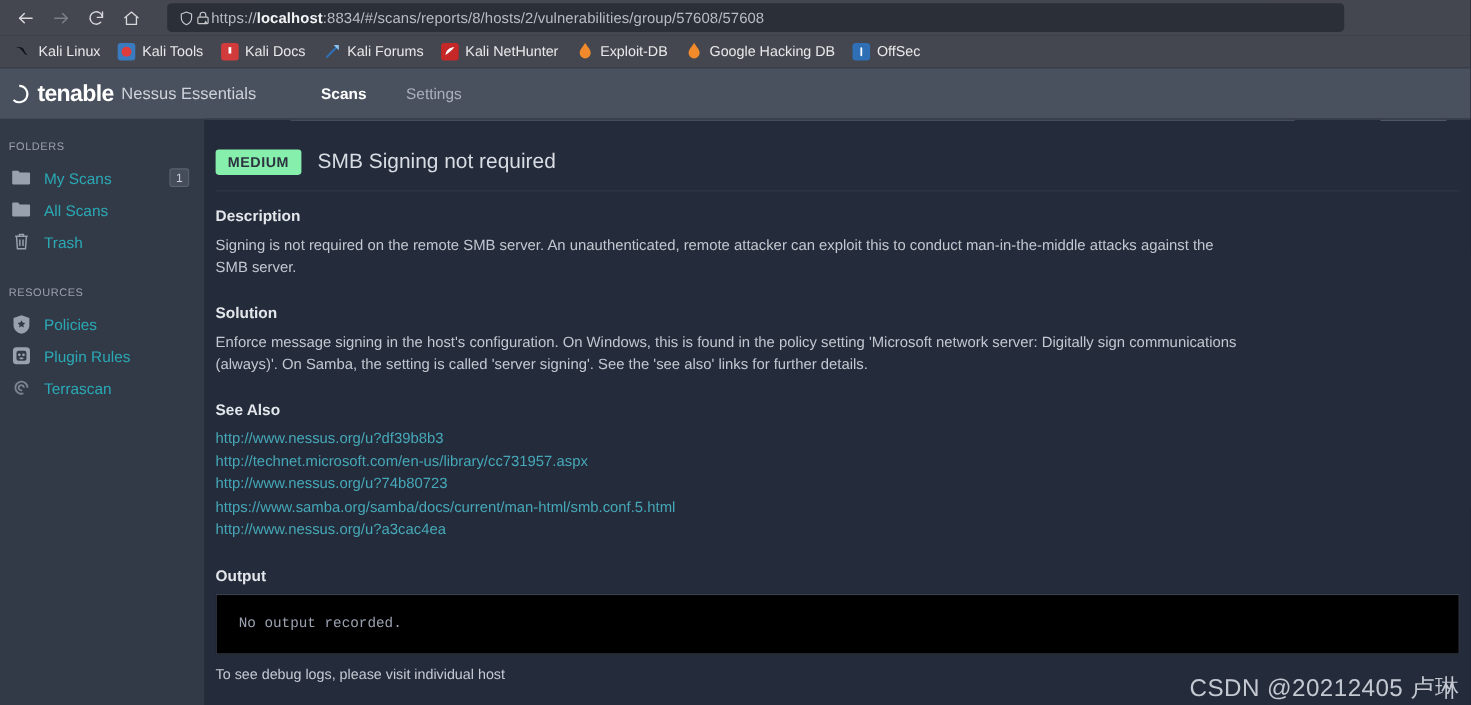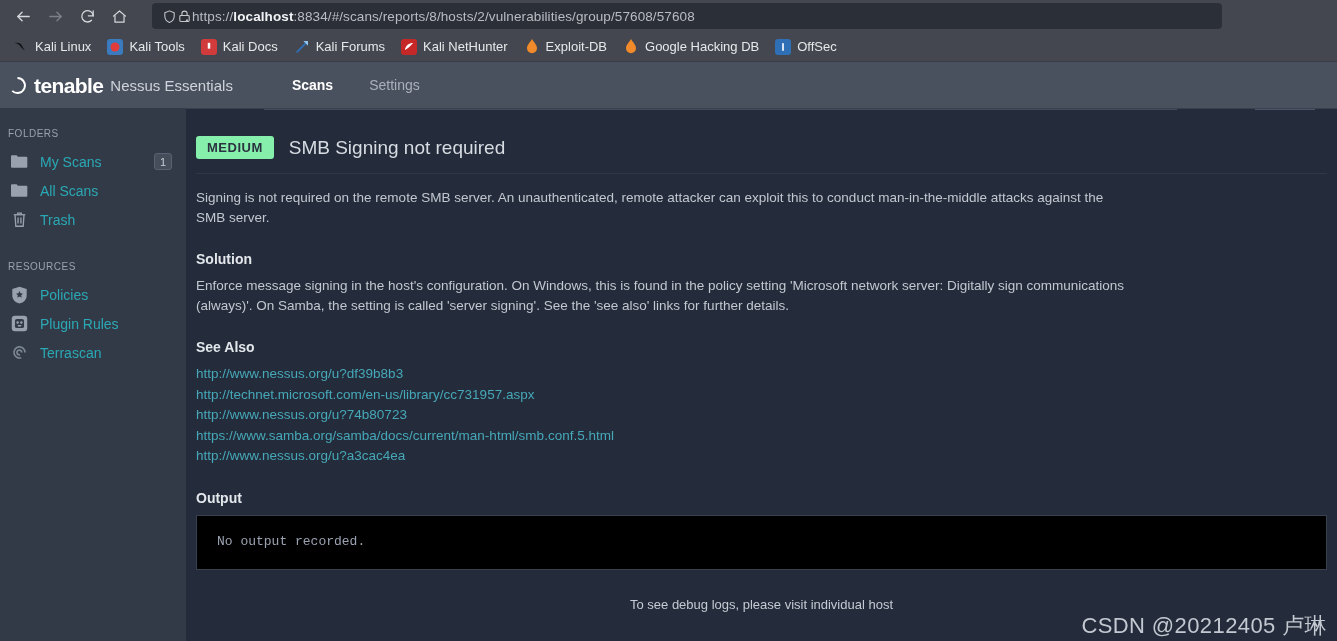--- a/index.html
+++ b/index.html
@@ -244,24 +244,23 @@
   .out-box {
     margin-top: 4px;
     background: #000000;
     border: 1px solid #39414f;
     padding: 18px 0 20px 20px;
     font-family: "Liberation Mono", monospace;
     font-size: 13px;
     color: #9ba3b1;
   }
   .out-note {
-    margin-top: 27px;
+    margin-top: 10px;
     font-size: 13px;
     color: #c5cad3;
-    text-align: center;
   }
 
   .watermark {
     position: absolute;
     right: 10px;
     bottom: 0;
     font-size: 22px;
     color: #c3c8d1;
     letter-spacing: .4px;
     white-space: nowrap;
@@ -482,20 +481,21 @@
 
       <div class="title-row">
         <span class="sev-badge">MEDIUM</span>
         <span class="vuln-title">SMB Signing not required</span>
       </div>
       <div class="title-rule"></div>
 
       <div class="content">
 
         <div class="sec">
+          <div class="sec-head">Description</div>
           <div class="sec-body">Signing is not required on the remote SMB server. An unauthenticated, remote attacker can exploit this to conduct man-in-the-middle attacks against the SMB server.</div>
         </div>
 
         <div class="sec">
           <div class="sec-head">Solution</div>
           <div class="sec-body">Enforce message signing in the host's configuration. On Windows, this is found in the policy setting 'Microsoft network server: Digitally sign communications (always)'. On Samba, the setting is called 'server signing'. See the 'see also' links for further details.</div>
         </div>
 
         <div class="sec">
           <div class="sec-head">See Also</div>

